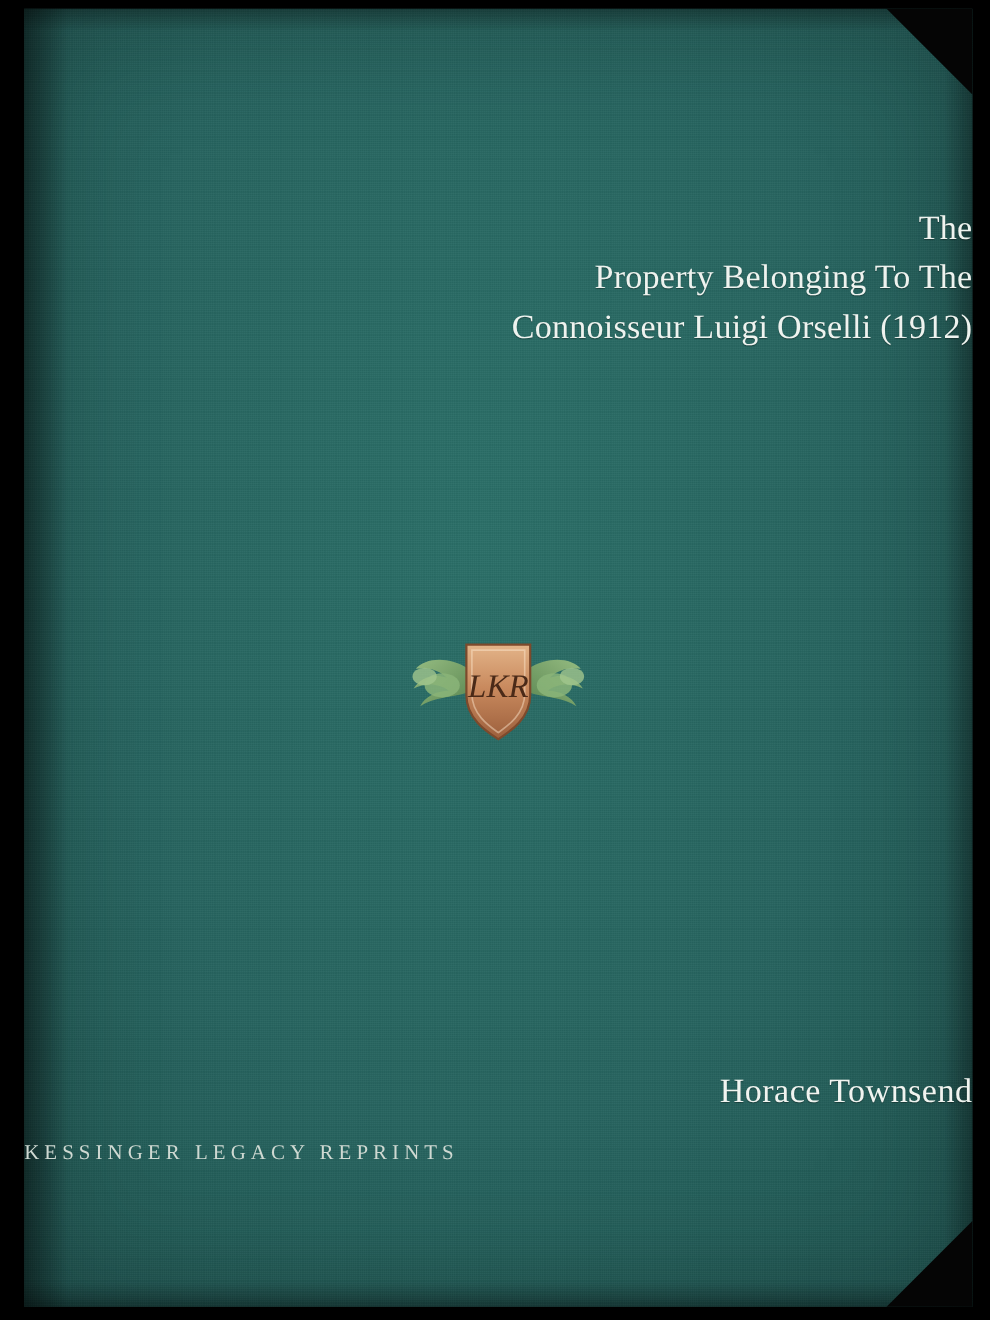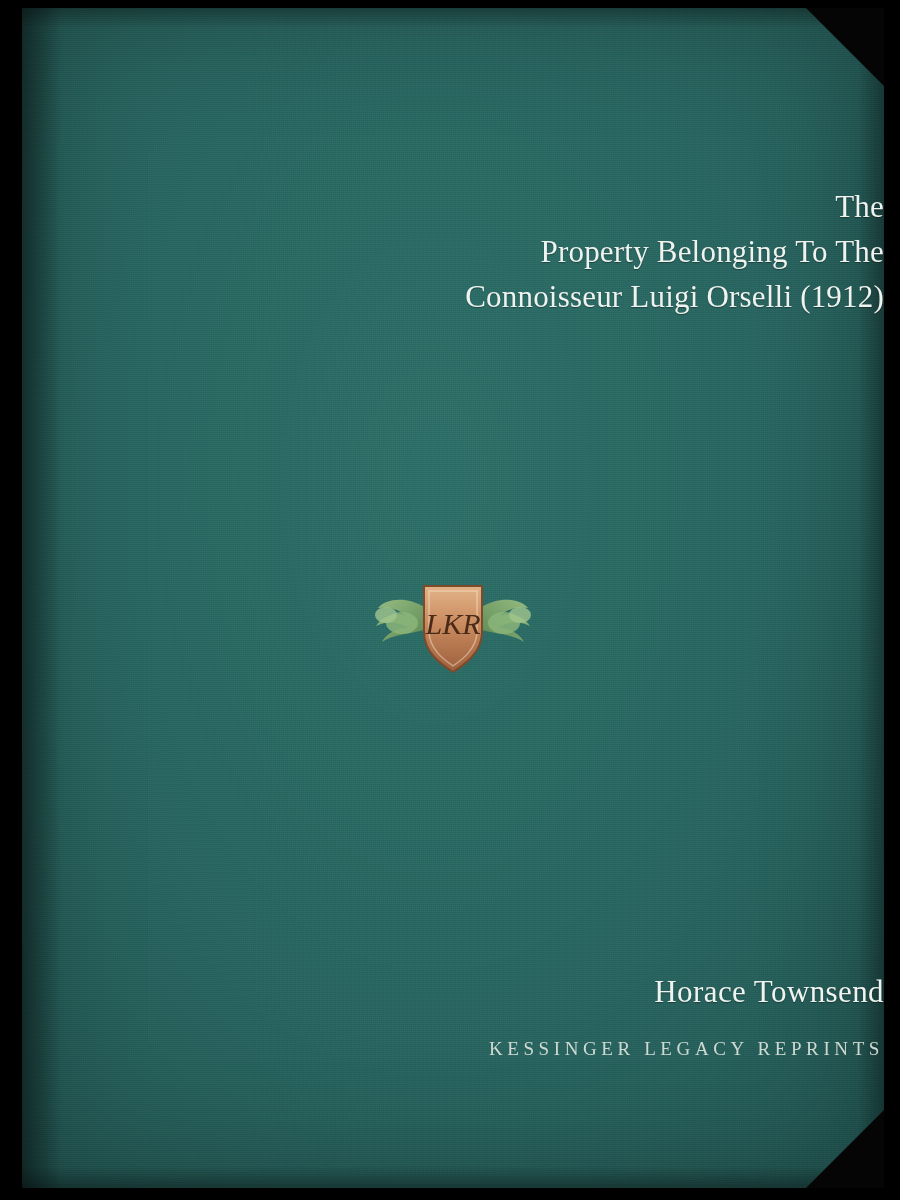--- a/index.html
+++ b/index.html
@@ -126,21 +126,21 @@
     letter-spacing: 0.4px;
     text-shadow: 0 1px 1px rgba(0,0,0,0.35);
     margin-top: 20px;
   }
 
   .imprint {
     position: absolute;
     left: 0;
     top: 1030px;
     width: 100%;
-    text-align: right;
+    text-align: left;
     color: #cfd9d2;
     font-size: 19px;
     letter-spacing: 4.6px;
     font-variant: small-caps;
     text-transform: uppercase;
   }
 </style>
 </head>
 <body>
 

